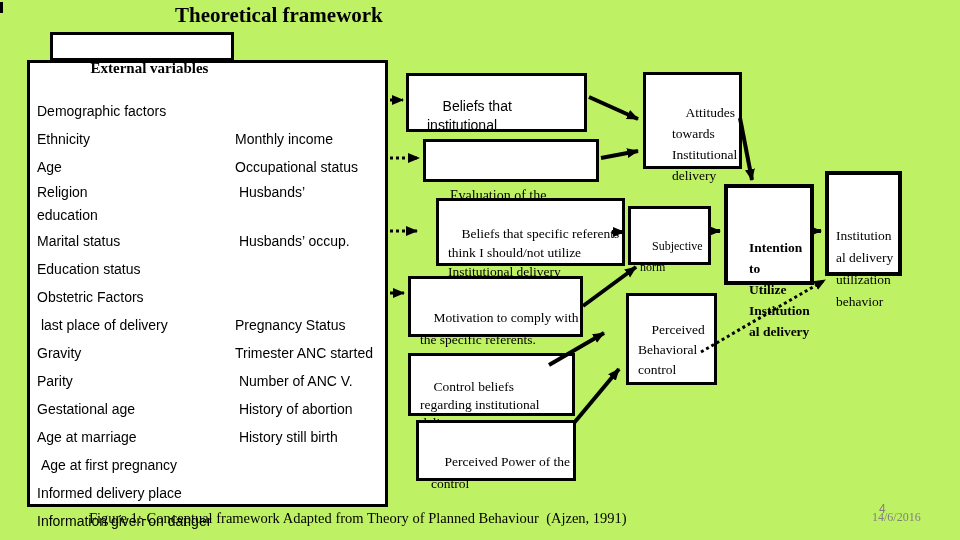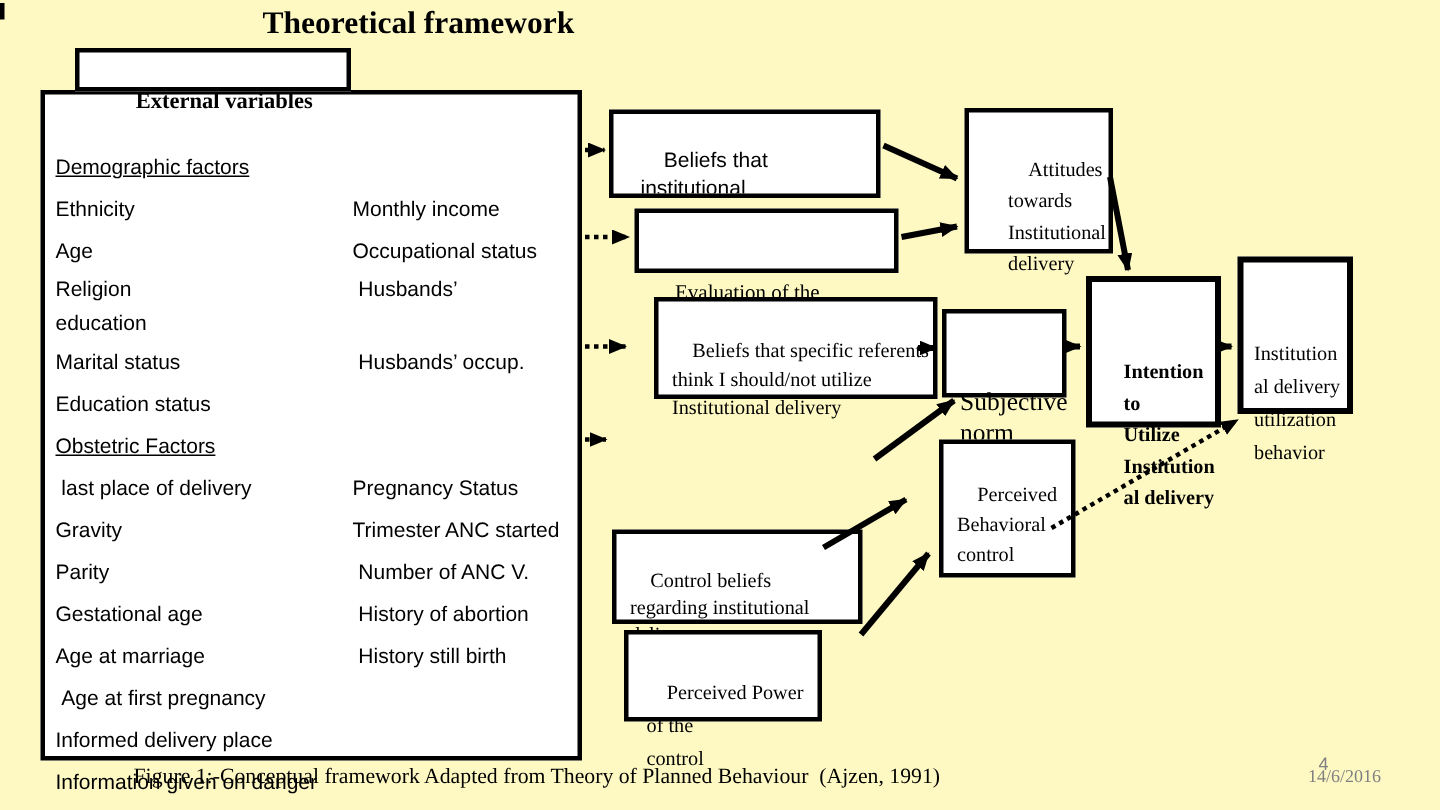--- a/index.html
+++ b/index.html
@@ -1,40 +1,40 @@
 <!DOCTYPE html>
 <html><head>
 <meta charset="utf-8">
 <style>
   *{box-sizing:border-box;margin:0;padding:0}
   html,body{background:#fff}
-  .slide{position:relative;width:960px;height:540px;background:#fef9c3;color:#000;
+  .slide{position:relative;width:960px;height:540px;background:#bef264;color:#000;
          font-family:"Liberation Serif",serif;overflow:hidden}
   .artifact{position:absolute;left:0;top:2px;width:3px;height:11px;background:#000}
   .title{position:absolute;left:175px;top:3px;font-size:21px;font-weight:bold;white-space:pre}
   .box{position:absolute;border:3px solid #000;background:#fff;white-space:pre-wrap}
   .sans{font-family:"Liberation Sans",sans-serif}
   .extbox{left:50px;top:32px;width:184px;height:29px;z-index:3;text-align:center;
           font-weight:bold;font-size:15px;line-height:22px}
   .leftbox{left:27px;top:60px;width:361px;height:447px;z-index:2;
            font-family:"Liberation Sans",sans-serif;font-size:14px;padding:2px 0 0 7px}
   .lrow{display:flex;height:28px;line-height:28px}
   .lrow.tall{height:46px;line-height:23px}
   .c1{width:198px;white-space:pre-wrap}
   .c2{flex:1;white-space:pre-wrap}
-  .u{text-decoration:underline}
+  .u{}
   .b-beliefs{left:406px;top:73px;width:181px;height:59px;font-size:14px;line-height:19px;
              padding:2px 18px;overflow:hidden}
   .b-eval{left:423px;top:139px;width:176px;height:43px;font-size:14px;line-height:36px;padding-left:10px}
   .b-specific{left:436px;top:198px;width:189px;height:68px;font-size:13.5px;line-height:19px;padding:4px 0 0 9px}
   .b-motivation{left:408px;top:276px;width:175px;height:61px;font-size:13.5px;line-height:22px;padding:6px 0 0 9px}
   .b-control{left:408px;top:353px;width:167px;height:63px;font-size:13.5px;line-height:18px;padding:4px 0 0 9px}
-  .b-power{left:416px;top:420px;width:132px;height:61px;font-size:13.5px;line-height:22px;padding:6px 0 0 12px}
+  .b-power{left:416px;top:420px;width:160px;height:61px;font-size:13.5px;line-height:22px;padding:6px 0 0 12px}
   .b-attitudes{left:643px;top:72px;width:99px;height:97px;font-size:13.5px;line-height:21px;padding:6px 0 0 26px}
-  .b-subjective{left:628px;top:206px;width:83px;height:59px;font-size:17px;line-height:21px;padding:6px 0 0 9px}
+  .b-subjective{left:628px;top:206px;width:83px;height:59px;font-size:12px;line-height:21px;padding:6px 0 0 9px}
   .b-pbc{left:626px;top:293px;width:91px;height:92px;font-size:13.5px;line-height:20px;padding:4px 0 0 9px}
   .b-intention{left:724px;top:184px;width:90px;height:101px;border-width:4px;font-weight:bold;
                font-size:13.5px;line-height:21px;padding:7px 0 0 21px}
   .b-behavior{left:825px;top:171px;width:77px;height:105px;border-width:4px;
               font-size:13.5px;line-height:22px;padding:6px 0 0 7px}
   .caption{position:absolute;left:89px;top:510px;font-size:14.5px;white-space:pre}
   .pagenum{position:absolute;left:879px;top:502px;color:#808080;font-size:12px;
            font-family:"Liberation Sans",sans-serif}
   .datefield{position:absolute;left:872px;top:510px;color:#808080;font-size:12px;
              font-family:Liberation Serif, serif}
@@ -65,20 +65,24 @@
 delivery leads to certain
 outcomes</span>
   </div>
   <div class="box b-eval">
     <span>Evaluation of the outcomes</span>
   </div>
   <div class="box b-specific">
     <span>Beliefs that specific referents
 think I should/not utilize
 Institutional delivery</span>
+  </div>
+  <div class="box b-motivation">
+    <span>Motivation to comply with
+the specific referents.</span>
   </div>
   <div class="box b-control">
     <span>Control beliefs
 regarding institutional
 delivery</span>
   </div>
   <div class="box b-power">
     <span>Perceived Power of the
 control</span>
   </div>

